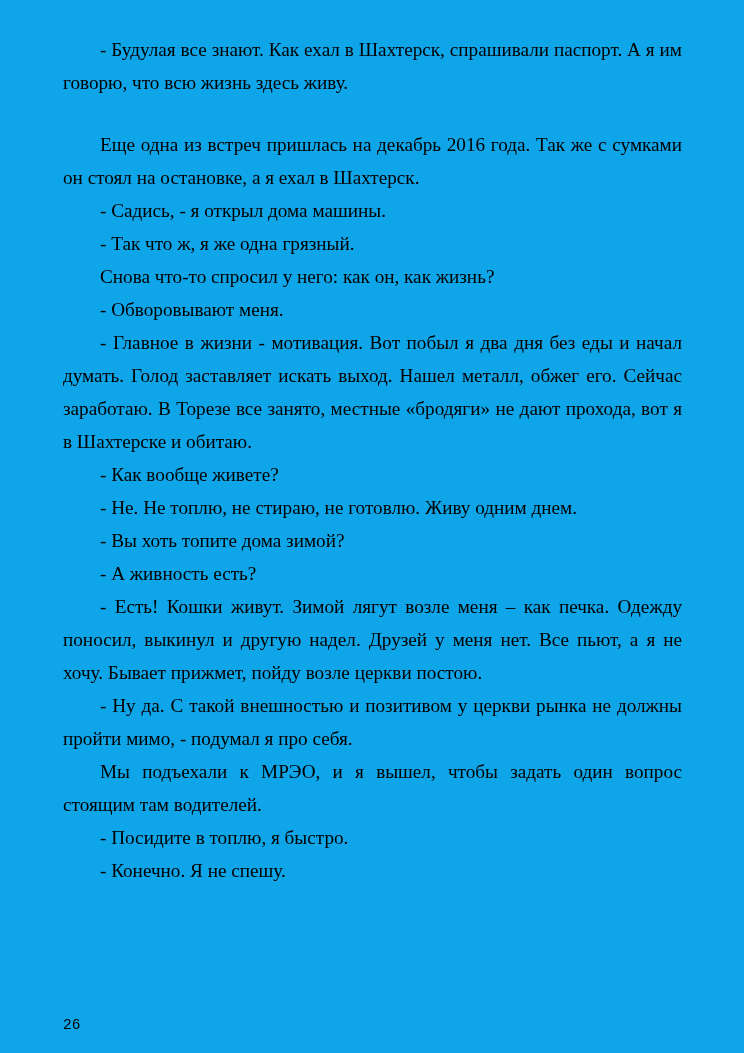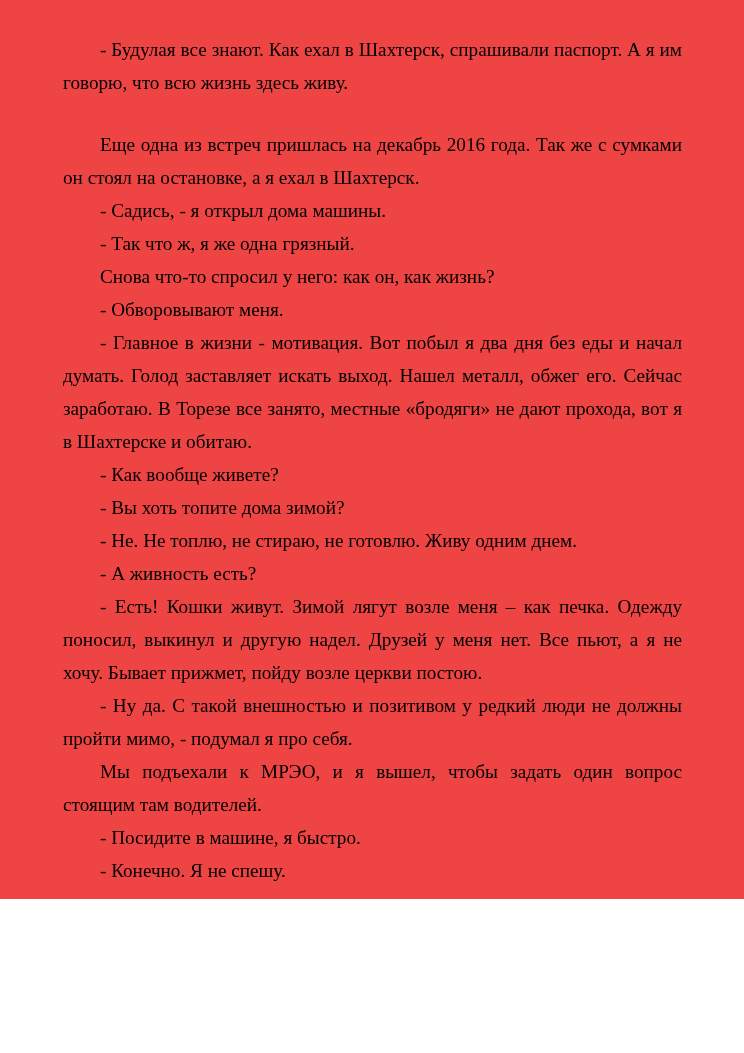--- a/index.html
+++ b/index.html
@@ -7,22 +7,22 @@
     padding: 0;
     background: #ffffff;
   }
   body {
     font-family: "Liberation Serif", "DejaVu Serif", serif;
     color: #000000;
   }
   #page {
     position: relative;
     width: 744px;
-    height: 899px;
-    background: #ef4444;
+    height: 1053px;
+    background: #0ea5e9;
     overflow: hidden;
     box-sizing: border-box;
   }
   #text-column {
     position: absolute;
     left: 63px;
     top: 33px;
     width: 619px;
   }
   p.para {
@@ -79,33 +79,33 @@
 
 
     <p class="para last-line-left">Снова что-то спросил у него: как он, как жизнь?</p>
 
     <p class="dialogue">- Обворовывают меня.</p>
 
     <p class="dialogue">- Главное в жизни - мотивация. Вот побыл я два дня без еды и начал думать. Голод заставляет искать выход. Нашел металл, обжег его. Сейчас заработаю. В Торезе все занято, местные «бродяги» не дают прохода, вот я в Шахтерске и обитаю.</p>
 
     <p class="dialogue">- Как вообще живете?</p>
 
+    <p class="dialogue">- Не. Не топлю, не стираю, не готовлю. Живу одним днем.</p>
+
     <p class="dialogue">- Вы хоть топите дома зимой?</p>
-
-    <p class="dialogue">- Не. Не топлю, не стираю, не готовлю. Живу одним днем.</p>
 
     <p class="dialogue">- А живность есть?</p>
 
     <p class="dialogue">- Есть! Кошки живут. Зимой лягут возле меня – как печка. Одежду поносил, выкинул и другую надел. Друзей у меня нет. Все пьют, а я не хочу. Бывает прижмет, пойду возле церкви постою.</p>
 
-    <p class="dialogue">- Ну да. С такой внешностью и позитивом у редкий люди не должны пройти мимо, - подумал я про себя.</p>
+    <p class="dialogue">- Ну да. С такой внешностью и позитивом у церкви рынка не должны пройти мимо, - подумал я про себя.</p>
 
     <p class="para last-line-left">Мы подъехали к МРЭО, и я вышел, чтобы задать один вопрос стоящим там водителей.</p>
 
-    <p class="dialogue">- Посидите в машине, я быстро.</p>
+    <p class="dialogue">- Посидите в топлю, я быстро.</p>
 
     <p class="dialogue">- Конечно. Я не спешу.</p>
 
 
   </div>
 
   <div id="page-number">26</div>
 
 </div>
 

